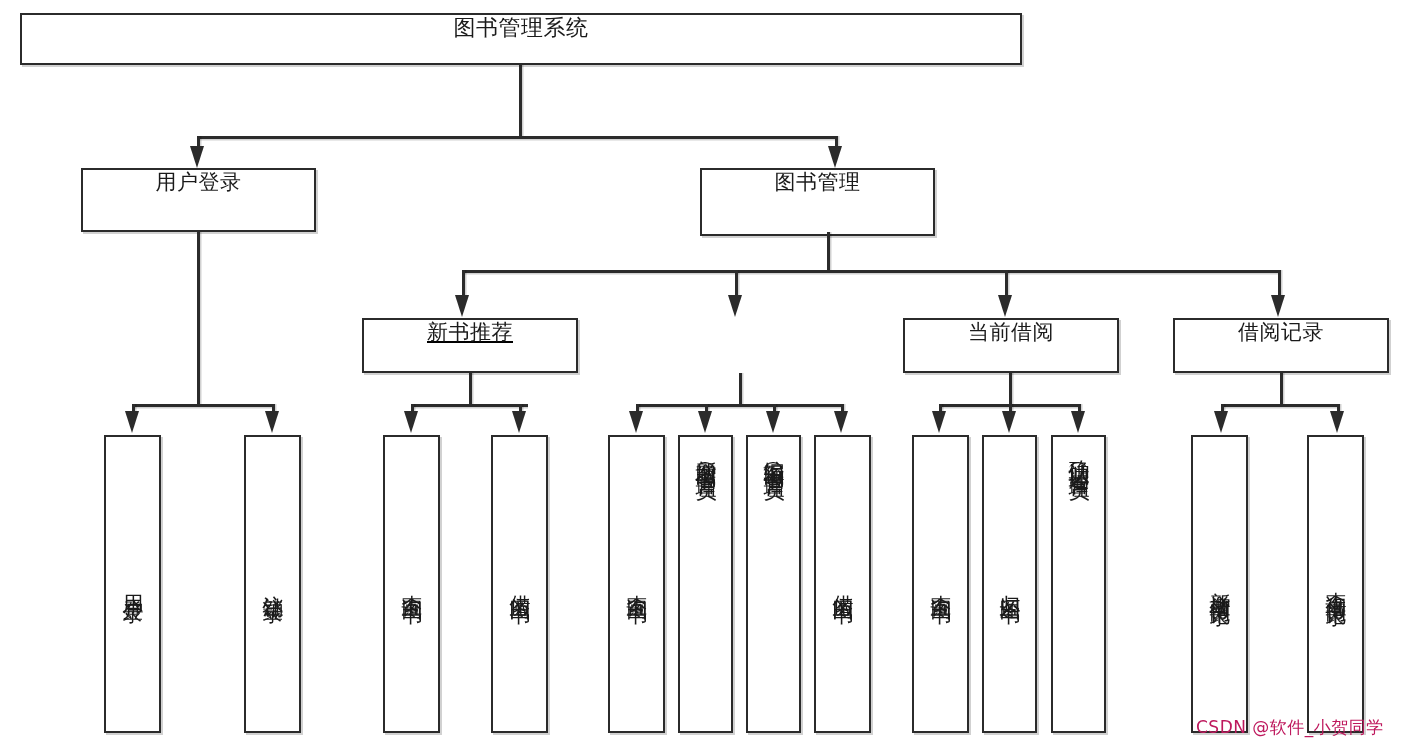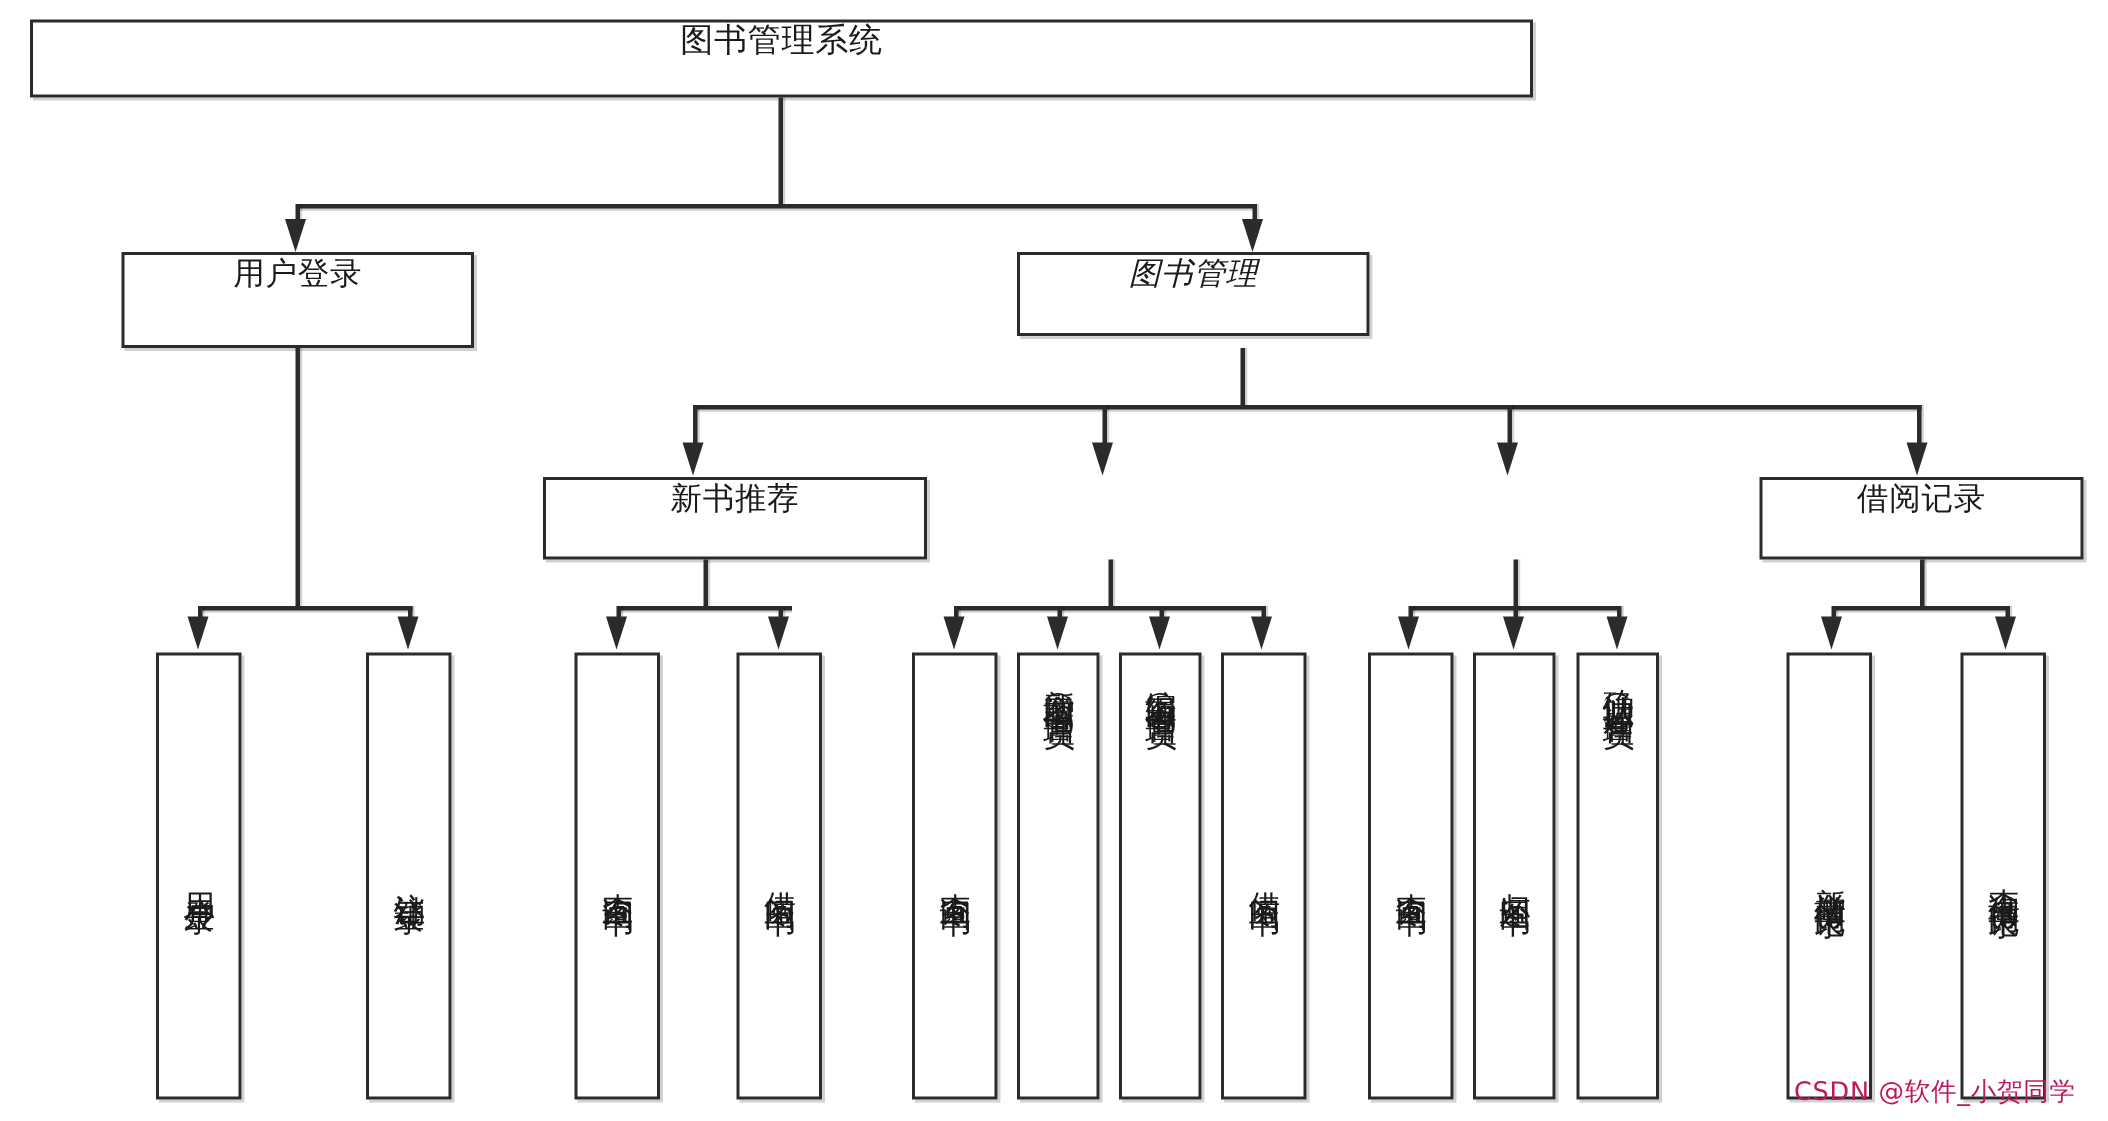--- a/index.html
+++ b/index.html
@@ -99,21 +99,21 @@
   <div class="vline" style="left:197px; top:136px; height:16px;"></div>
   <div class="arrow" style="left:190px; top:146px;"></div>
 
   <div class="vline" style="left:835px; top:136px; height:16px;"></div>
   <div class="arrow" style="left:828px; top:146px;"></div>
 
   <div class="node" style="left:81px; top:168px; width:235px; height:64px;">
     <span class="label">用户登录</span>
   </div>
 
-  <div class="node" style="left:678px; top:168px; width:235px; height:56px;font-style:italic;">
+  <div class="node" style="left:700px; top:168px; width:235px; height:68px;">
     <span class="label">图书管理</span>
   </div>
 
   <div class="vline" style="left:197px; top:232px; height:173px;"></div>
   <div class="hline" style="left:133px; top:404px; width:142px;"></div>
   <div class="vline" style="left:132px; top:404px; height:10px;"></div>
   <div class="arrow" style="left:125px; top:411px;"></div>
   <div class="vline" style="left:272px; top:404px; height:10px;"></div>
   <div class="arrow" style="left:265px; top:411px;"></div>
 
@@ -121,22 +121,25 @@
   <div class="hline" style="left:463px; top:270px; width:818px;"></div>
   <div class="vline" style="left:462px; top:270px; height:26px;"></div>
   <div class="arrow" style="left:455px; top:295px;"></div>
   <div class="vline" style="left:735px; top:270px; height:26px;"></div>
   <div class="arrow" style="left:728px; top:295px;"></div>
   <div class="vline" style="left:1005px; top:270px; height:26px;"></div>
   <div class="arrow" style="left:998px; top:295px;"></div>
   <div class="vline" style="left:1278px; top:270px; height:26px;"></div>
   <div class="arrow" style="left:1271px; top:295px;"></div>
 
-  <div class="node" style="left:362px; top:318px; width:256px; height:55px;">
+  <div class="node" style="left:362px; top:318px; width:216px; height:55px;text-decoration:underline;">
     <span class="label">新书推荐</span>
+  </div>
+  <div class="node" style="left:903px; top:318px; width:216px; height:55px;">
+    <span class="label">当前借阅</span>
   </div>
   <div class="node" style="left:1173px; top:318px; width:216px; height:55px;">
     <span class="label">借阅记录</span>
   </div>
 
   <div class="vline" style="left:469px; top:373px; height:32px;"></div>
   <div class="hline" style="left:412px; top:404px; width:116px;"></div>
   <div class="vline" style="left:411px; top:404px; height:10px;"></div>
   <div class="arrow" style="left:404px; top:411px;"></div>
   <div class="vline" style="left:519px; top:404px; height:10px;"></div>

